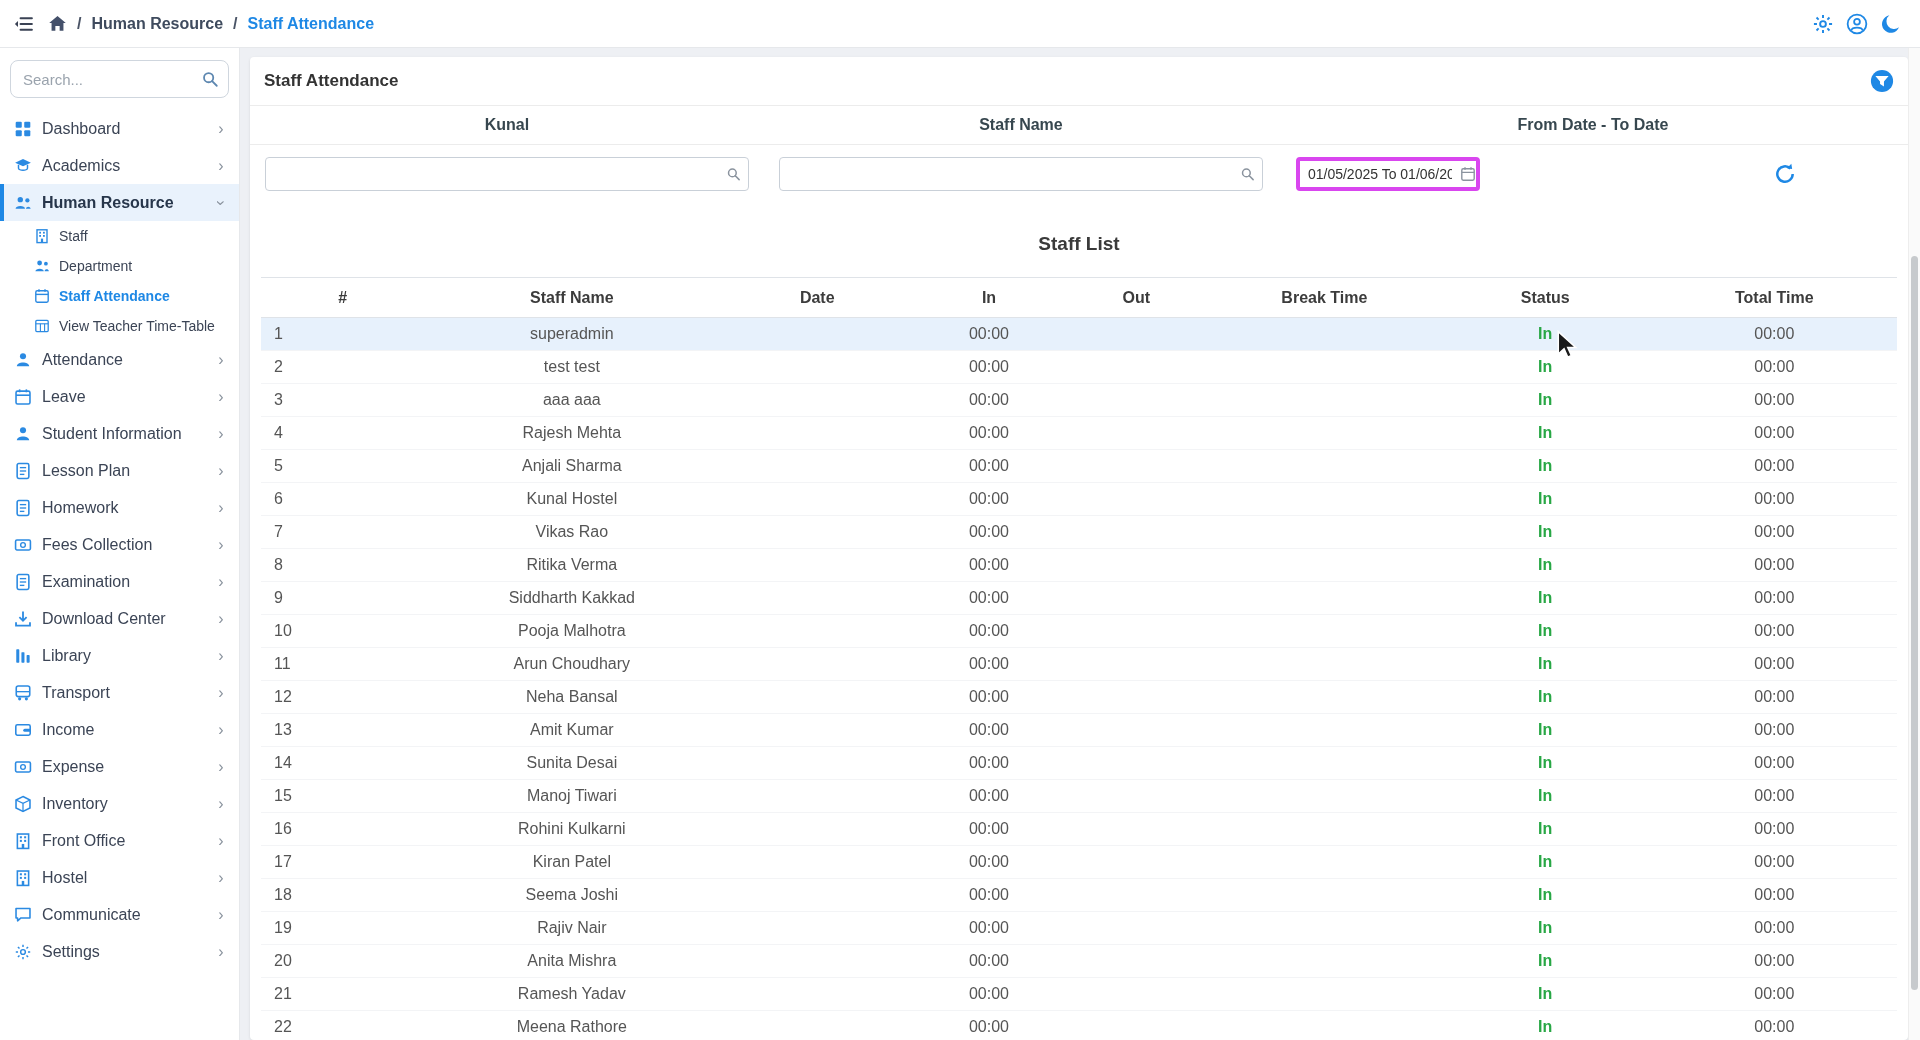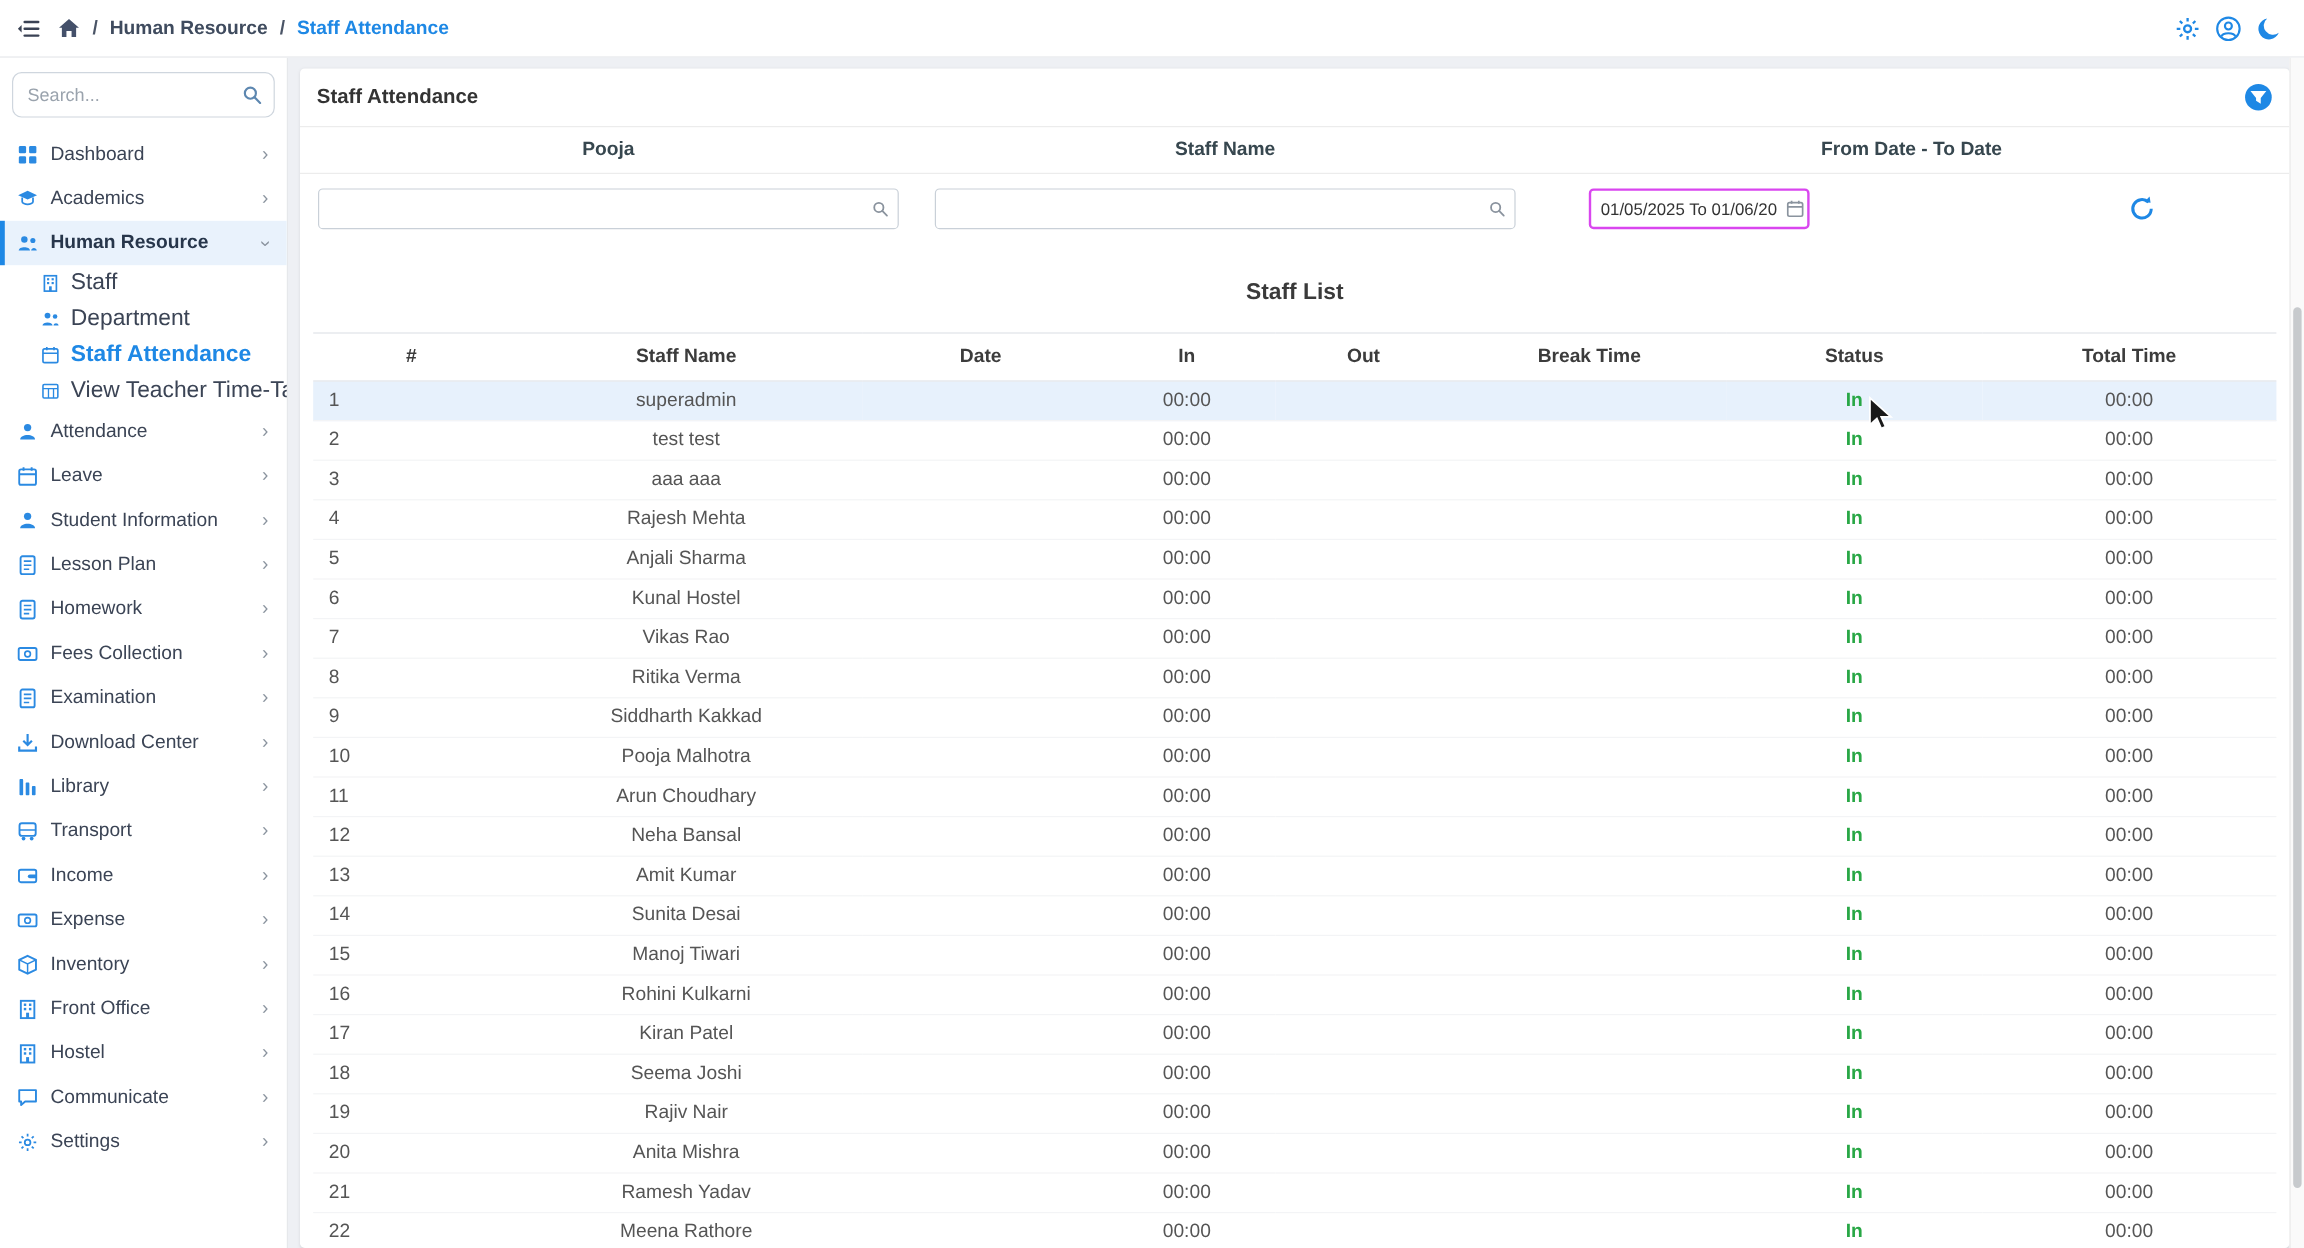--- a/index.html
+++ b/index.html
@@ -61,21 +61,21 @@
   .side-item .side-label { flex: 1; font-size: 16px; color: #3b4455; white-space: nowrap; overflow: hidden; }
   .side-item.active { background: #e9f2fc; }
   .side-item.active::before { content: ""; position: absolute; left: 0; top: 0; bottom: 0; width: 4px; background: var(--accent); }
   .side-item.active .side-label { color: #27364b; font-weight: 600; }
   .chev { color: #8a939e; font-size: 16px; line-height: 1; width: 12px; text-align: center; }
   .chev.down { transform: rotate(90deg); }
   .side-child {
     display: flex; align-items: center; height: 30px; gap: 9px;
     padding-left: 34px; cursor: pointer;
   }
-  .side-child .side-label { font-size: 19px; color: #3b4455; white-space: nowrap; }
+  .side-child .side-label { font-size: 14px; color: #3b4455; white-space: nowrap; }
   .side-child.active .side-label { color: var(--accent); font-weight: 600; }
   .icon { display: inline-flex; }
   .icon svg { width: 18px; height: 18px; display: block; color: #2b8ae2; fill: currentColor; }
   .side-child .icon svg { width: 16px; height: 16px; }
 
   
   .main { flex: 1; min-width: 0; padding: 9px 12px 0 10px; position: relative; }
   .card {
     background: #fff; border-radius: 4px; height: 100%;
     box-shadow: 0 1px 3px rgba(0,0,0,.10); overflow: hidden;
@@ -95,22 +95,22 @@
   .select-wrap { position: relative; width: 94%; margin: 0 auto; }
   .select-input {
     width: 100%; height: 34px; border: 1px solid #c9d0d8; border-radius: 4px;
     padding: 0 30px 0 10px; font-size: 15px; font-family: inherit; outline: none;
   }
   .mag { position: absolute; right: 8px; top: 50%; transform: translateY(-50%); color: #8a939e; }
   .mag svg { width: 15px; height: 15px; display: block; }
   .date-cell { display: flex; align-items: center; justify-content: space-between; padding: 0 112px 0 18px; }
   .date-wrap { position: relative; display: inline-flex; }
   .date-input {
-    width: 184px; height: 34px; border: 2px solid #d946ef; border-radius: 4px;
-    padding: 0 24px 0 8px; font-size: 14px; font-family: inherit; color: #333; outline: none; margin-left: 28px;
+    width: 184px; height: 34px; border: 4px solid #d946ef; border-radius: 4px;
+    padding: 0 24px 0 8px; font-size: 14px; font-family: inherit; color: #333; outline: none;
   }
   .cal-icon { position: absolute; right: 4px; top: 50%; transform: translateY(-50%); color: #8a939e; }
   .cal-icon svg { width: 16px; height: 16px; display: block; }
   .refresh-btn { cursor: pointer; }
   .refresh-btn svg { width: 22px; height: 22px; display: block; }
 
   .list-title { text-align: center; font-size: 19px; font-weight: 700; color: #3a3a3a; margin: 26px 0 22px; }
 
   table.staff { width: calc(100% - 22px); margin: 0 11px; border-collapse: collapse; font-size: 16px; color: #555; table-layout: fixed; }
   .staff thead th {
@@ -472,21 +472,21 @@
           <h1 class="card-title">Staff Attendance</h1>
           <span class="filter-icon">
             <svg viewBox="0 0 16 16">
                 <circle cx="8" cy="8" r="7.4" fill="#1e88e5"></circle>
                 <path d="M3.6 4.6h8.8L9.3 8.4v3.2L6.7 10V8.4Z" fill="#fff"></path>
               </svg>
           </span>
         </div>
 
         <div class="filter-head">
-          <div class="fcell fc1">Pooja</div>
+          <div class="fcell fc1">Kunal</div>
           <div class="fcell fc2">Staff Name</div>
           <div class="fcell fc3">From Date - To Date</div>
         </div>
 
         <div class="filter-row">
           <div class="fcell fc1">
             <div class="select-wrap">
               <input class="select-input" type="text" value="" style="">
               <span class="mag">
                 <svg viewBox="0 0 16 16" fill="none" stroke="currentColor" stroke-width="1.6">

